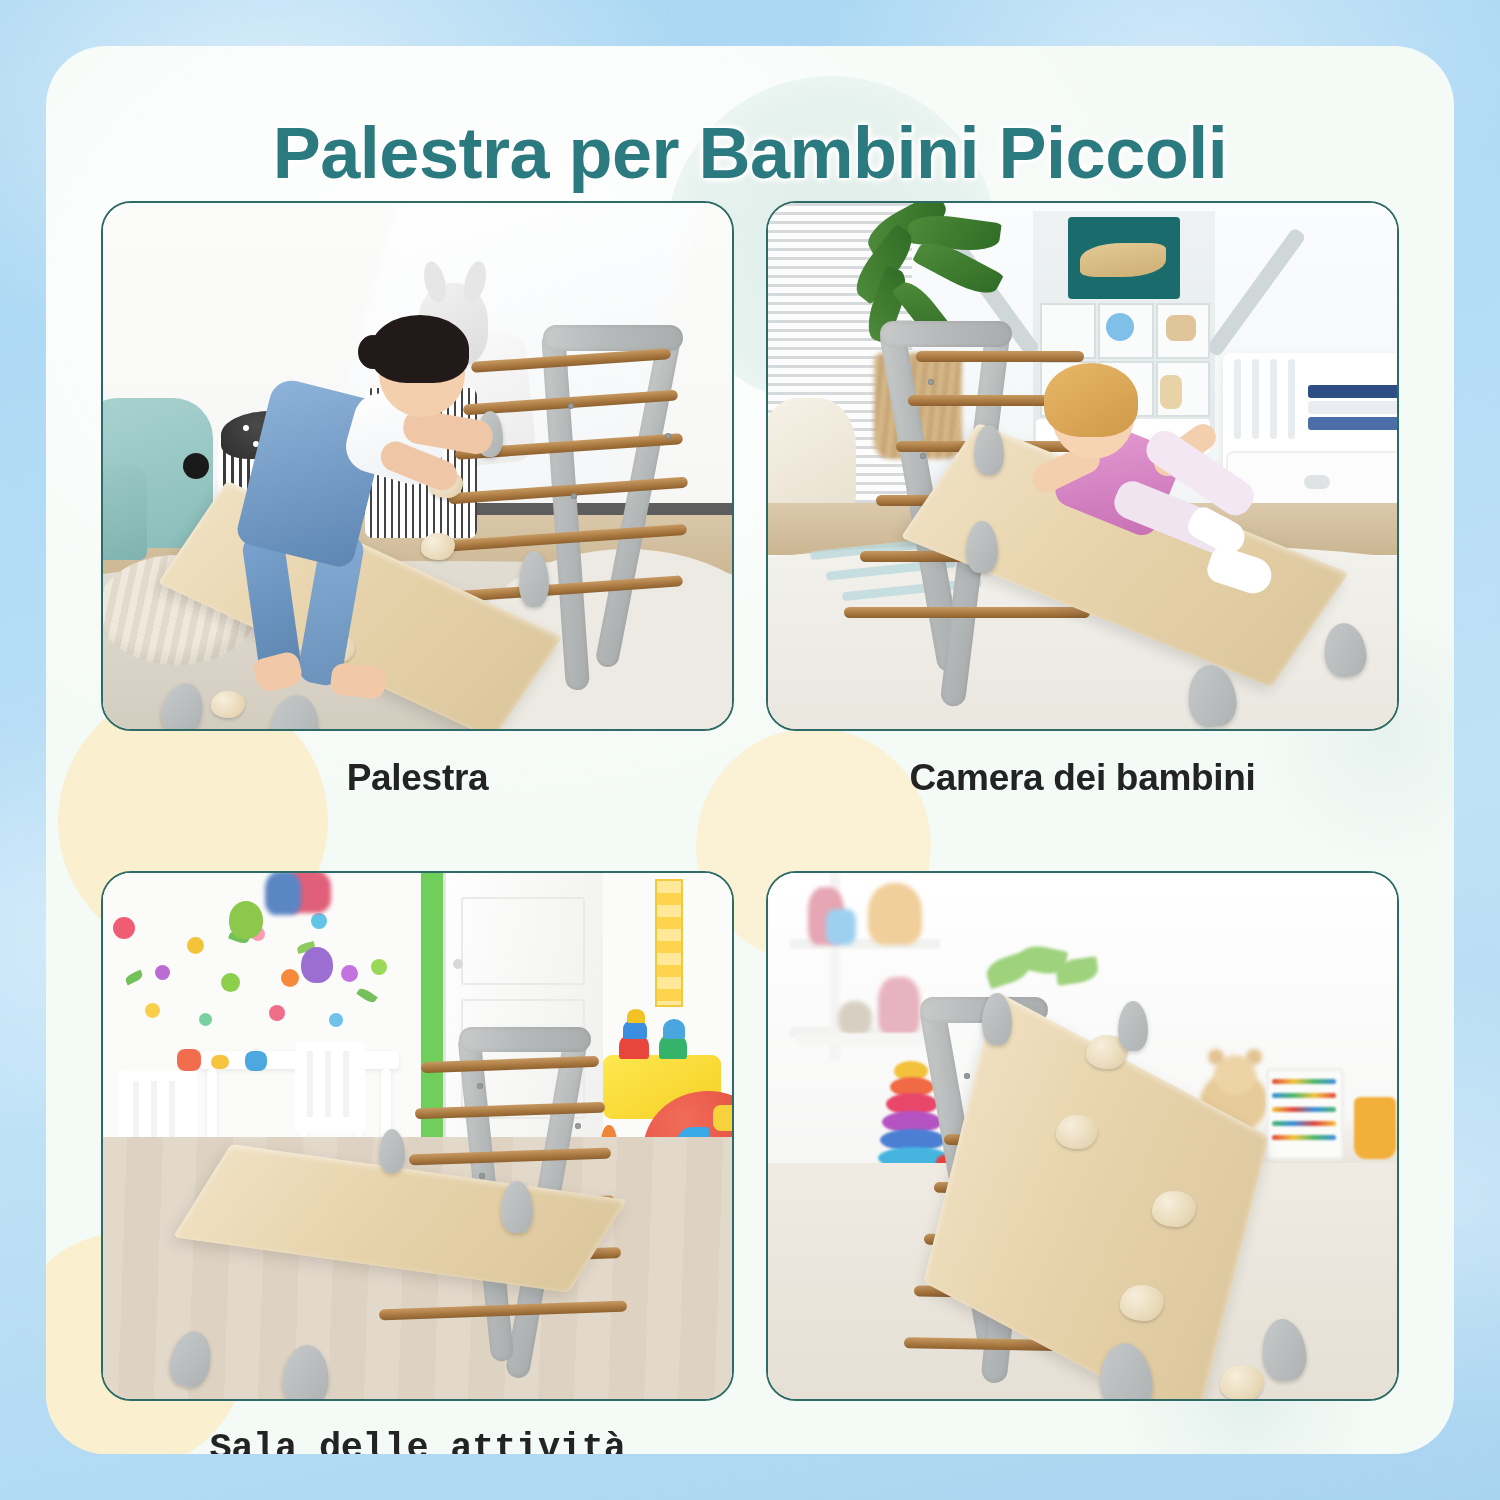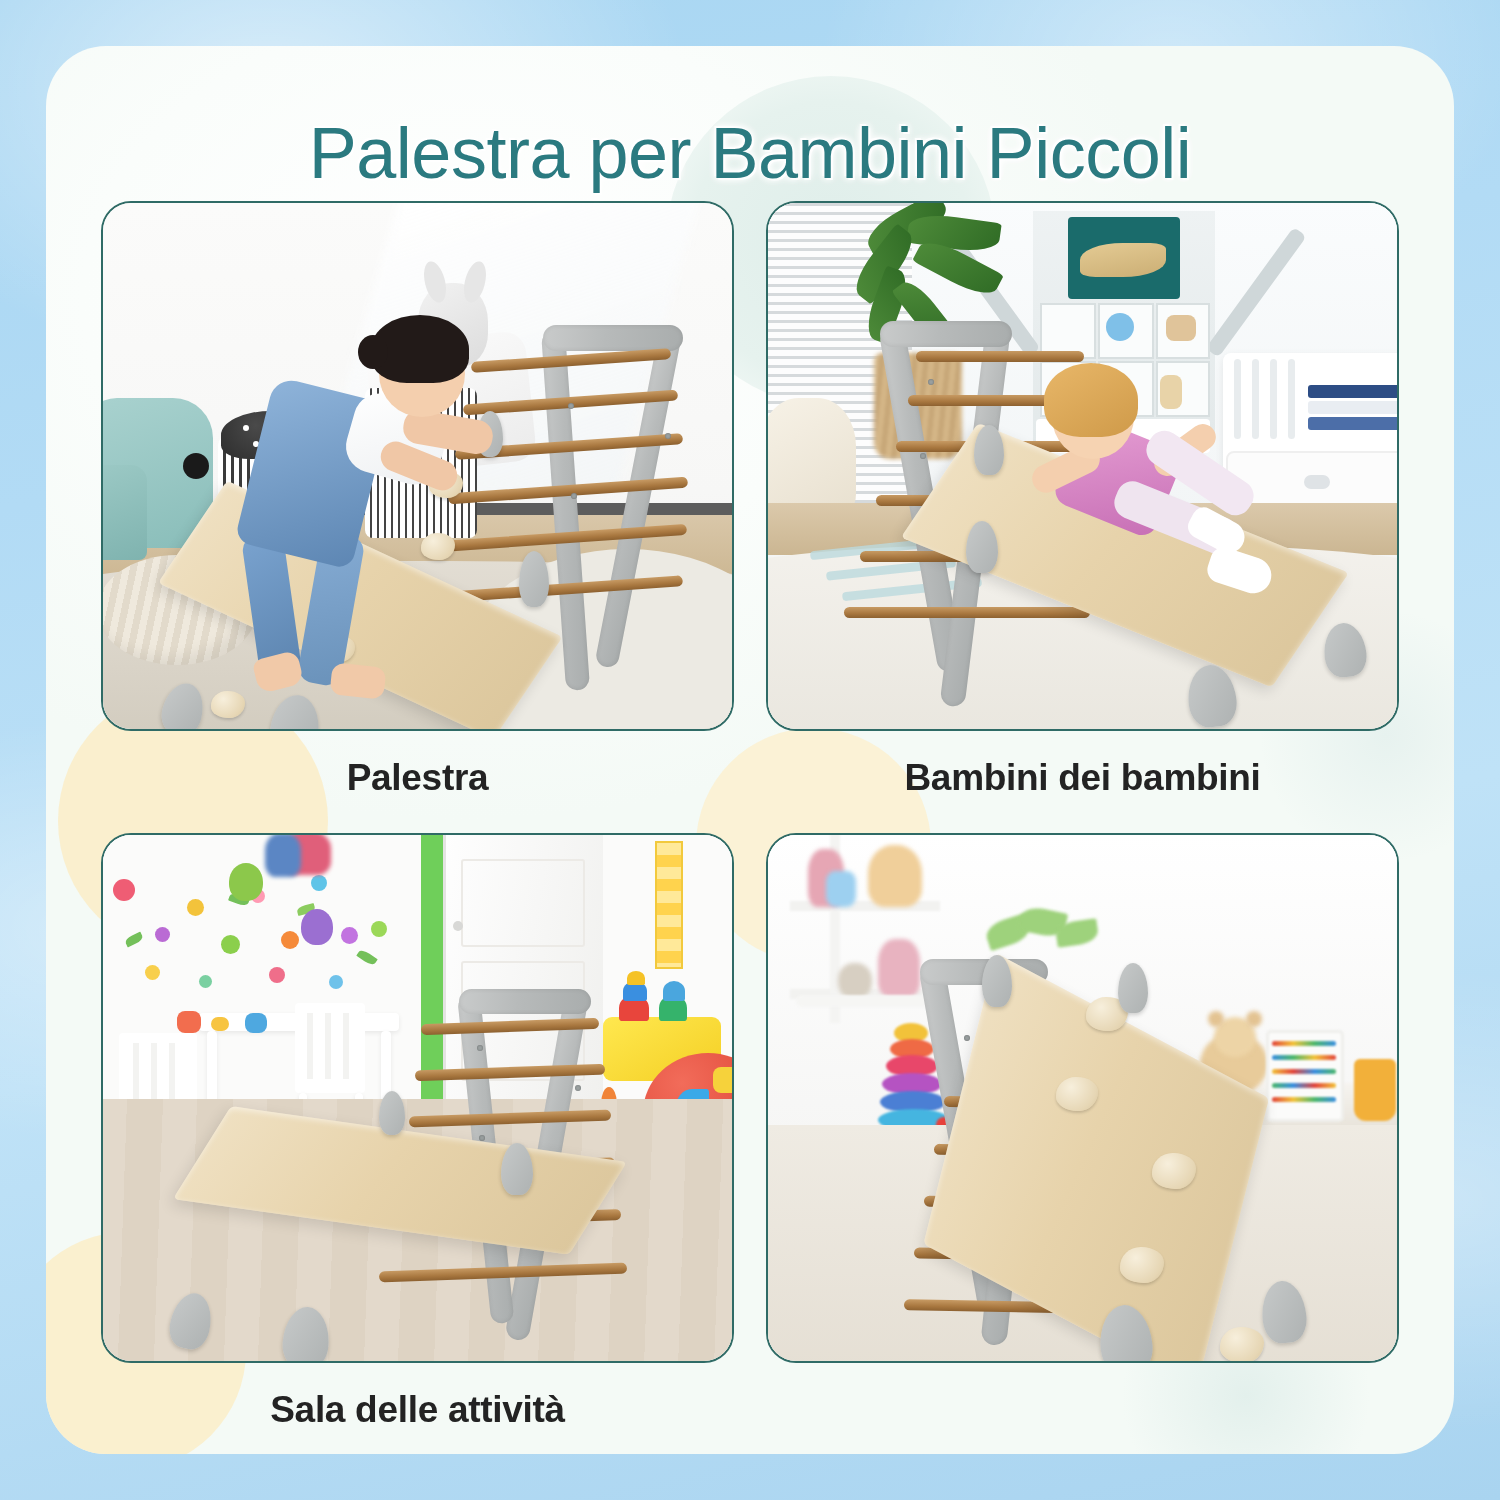--- a/index.html
+++ b/index.html
@@ -72,33 +72,33 @@
     background: radial-gradient(circle, #e7f2ef 0%, rgba(240,248,245,0) 72%);
   }
 
   
   #title {
     position: absolute;
     left: 0; top: 66px;
     width: 1408px;
     text-align: center;
     font-size: 72px;
-    font-weight: normal;
+    font-weight: bold;
     letter-spacing: -0.5px;
     color: #2b7a80;
     text-shadow:
       0 0 10px #ffffff, 0 0 10px #ffffff, 0 0 6px #ffffff,
       2px 2px 0 rgba(255,255,255,.9), -2px -2px 0 rgba(255,255,255,.9);
     z-index: 6;
   }
 
   
   .cell { position: absolute; z-index: 4; }
   .cell.r0 { top: 155px; }
-  .cell.r1 { top: 787px; }
+  .cell.r1 { top: 825px; font-family: Liberation Mono, monospace; }
   .cell.c0 { left: 55px; }
   .cell.c1 { left: 720px; }
 
   .photo {
     position: relative;
     width: 633px; height: 530px;
     border: 2px solid #2f6b66;
     border-radius: 30px;
     overflow: hidden;
     background: #f2f2ef;
@@ -454,21 +454,21 @@
             <div class="limb" style="left:382px; top:234px; width:70px; height:26px; background:#f4cfae; transform:rotate(-36deg);"></div>
             <div class="limb" style="left:344px; top:296px; width:128px; height:38px; background:#efe4ef; transform:rotate(22deg);"></div>
             <div class="limb" style="left:372px; top:252px; width:120px; height:36px; background:#f2e7f2; transform:rotate(34deg);"></div>
             <div class="limb" style="left:440px; top:350px; width:64px; height:36px; background:#ffffff; border-radius:16px 22px 22px 16px; transform:rotate(18deg);"></div>
             <div class="limb" style="left:420px; top:312px; width:58px; height:32px; background:#ffffff; border-radius:16px 22px 22px 16px; transform:rotate(28deg);"></div>
             <div class="head" style="left:284px; top:172px; width:82px; height:84px; background:#f6d3b2;"></div>
             <div class="head" style="left:276px; top:160px; width:94px; height:74px; background:linear-gradient(150deg,#e8b769,#cf9a49); border-radius:52% 52% 40% 40%;"></div>
           </div>
         </div>
       </div>
-      <div class="caption">Bambini dei bambini</div>
+      <div class="caption">Camera dei bambini</div>
     </div>
 
     <div class="cell r1 c0">
       <div class="photo">
         <div class="scene" id="s3">
           <div class="wall3"></div>
           <div class="greenframe"></div>
           <div class="doorwhite"></div>
           <div class="doorpanel" style="left:358px; top:24px;  width:124px; height:88px;"></div>
           <div class="doorpanel" style="left:358px; top:126px; width:124px; height:120px;"></div>

